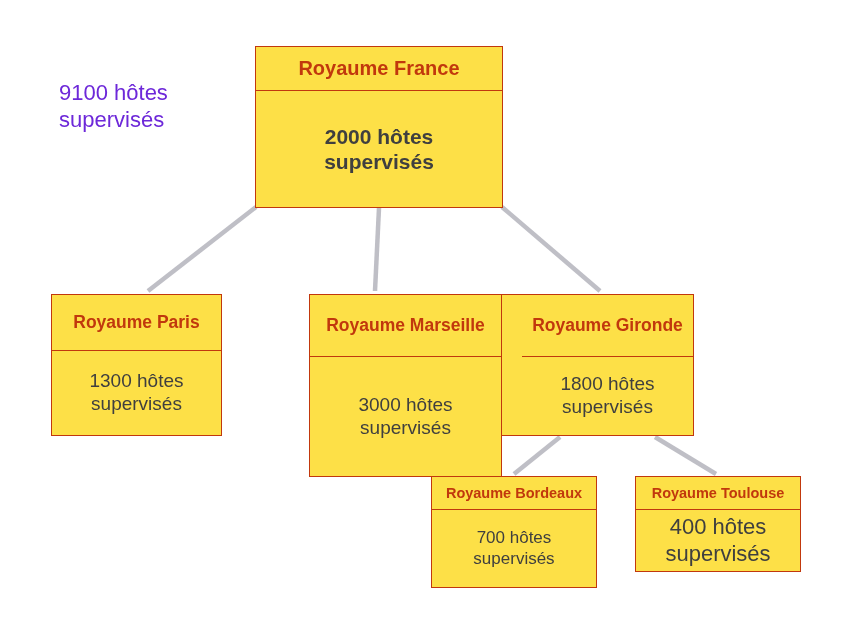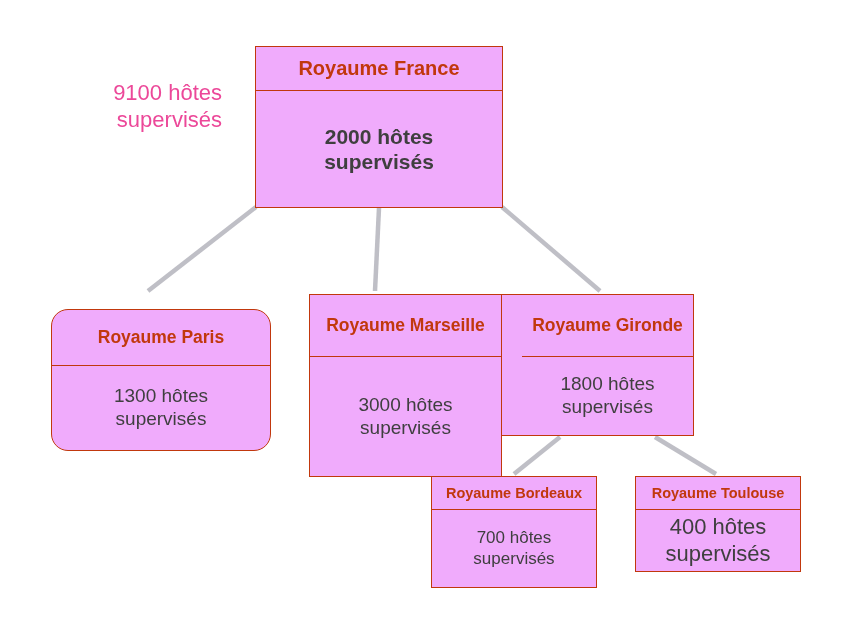--- a/index.html
+++ b/index.html
@@ -21,21 +21,21 @@
     position: absolute;
     left: 0;
     top: 0;
     width: 853px;
     height: 636px;
   }
   .node {
     position: absolute;
     box-sizing: border-box;
     border: 1.3px solid #C1380D;
-    background: #f0abfc;
+    background: #fde047;
     display: flex;
     flex-direction: column;
     z-index: 2;
     justify-content: flex-end;
   }
   .node-title {
     box-sizing: border-box;
     border-bottom: 1.3px solid #C1380D;
     color: #C1380D;
     font-weight: bold;
@@ -69,24 +69,23 @@
     height: 44px;
     font-size: 20px;
   }
   #node-france .node-body {
     font-size: 21px;
     font-weight: bold;
   }
   
   #node-paris {
     left: 51px;
-    top: 309px;
-    width: 220px;
+    top: 294px;
+    width: 171px;
     height: 142px;
-    border-radius: 17px;
   }
   #node-paris .node-title {
     height: 56px;
     font-size: 17.5px;
   }
   #node-paris .node-body {
     font-size: 19px;
   }
   #node-marseille {
     left: 277px;
@@ -139,25 +138,25 @@
   #node-toulouse .node-title {
     height: 33px;
     font-size: 14.5px;
   }
   #node-toulouse .node-body {
     font-size: 22px;
   }
   
   #total-label {
     position: absolute;
-    left: 32px;
+    left: 59px;
     top: 80px;
     width: 190px;
-    text-align: right;
-    color: #ec4899;
+    text-align: left;
+    color: #6d28d9;
     font-size: 22px;
     line-height: 1.22;
     white-space: pre-line;
     z-index: 2;
   }
 </style>
 </head>
 <body>
 
 <div id="canvas">

